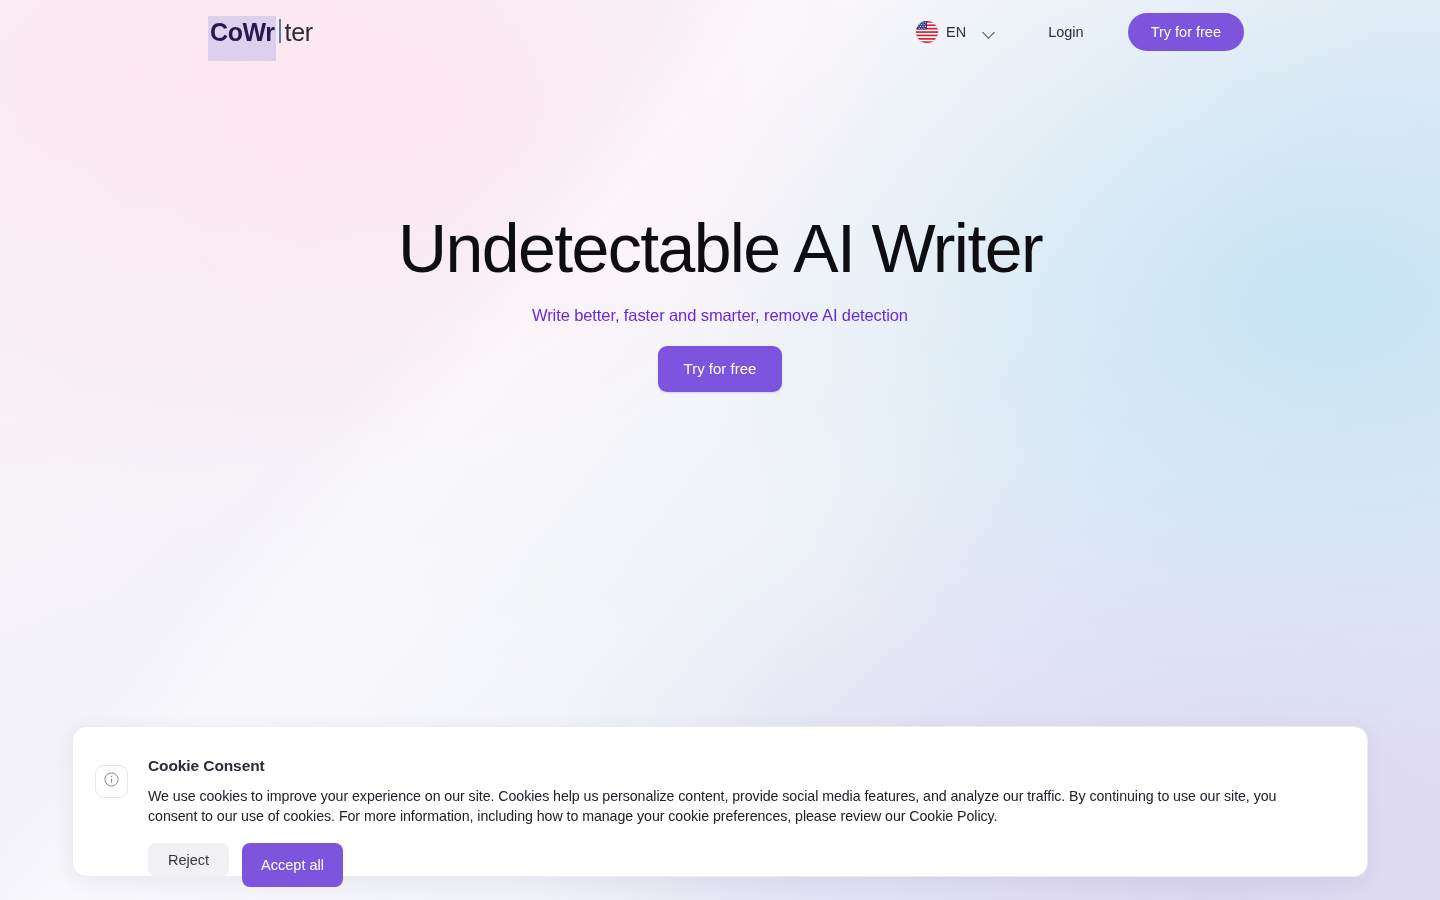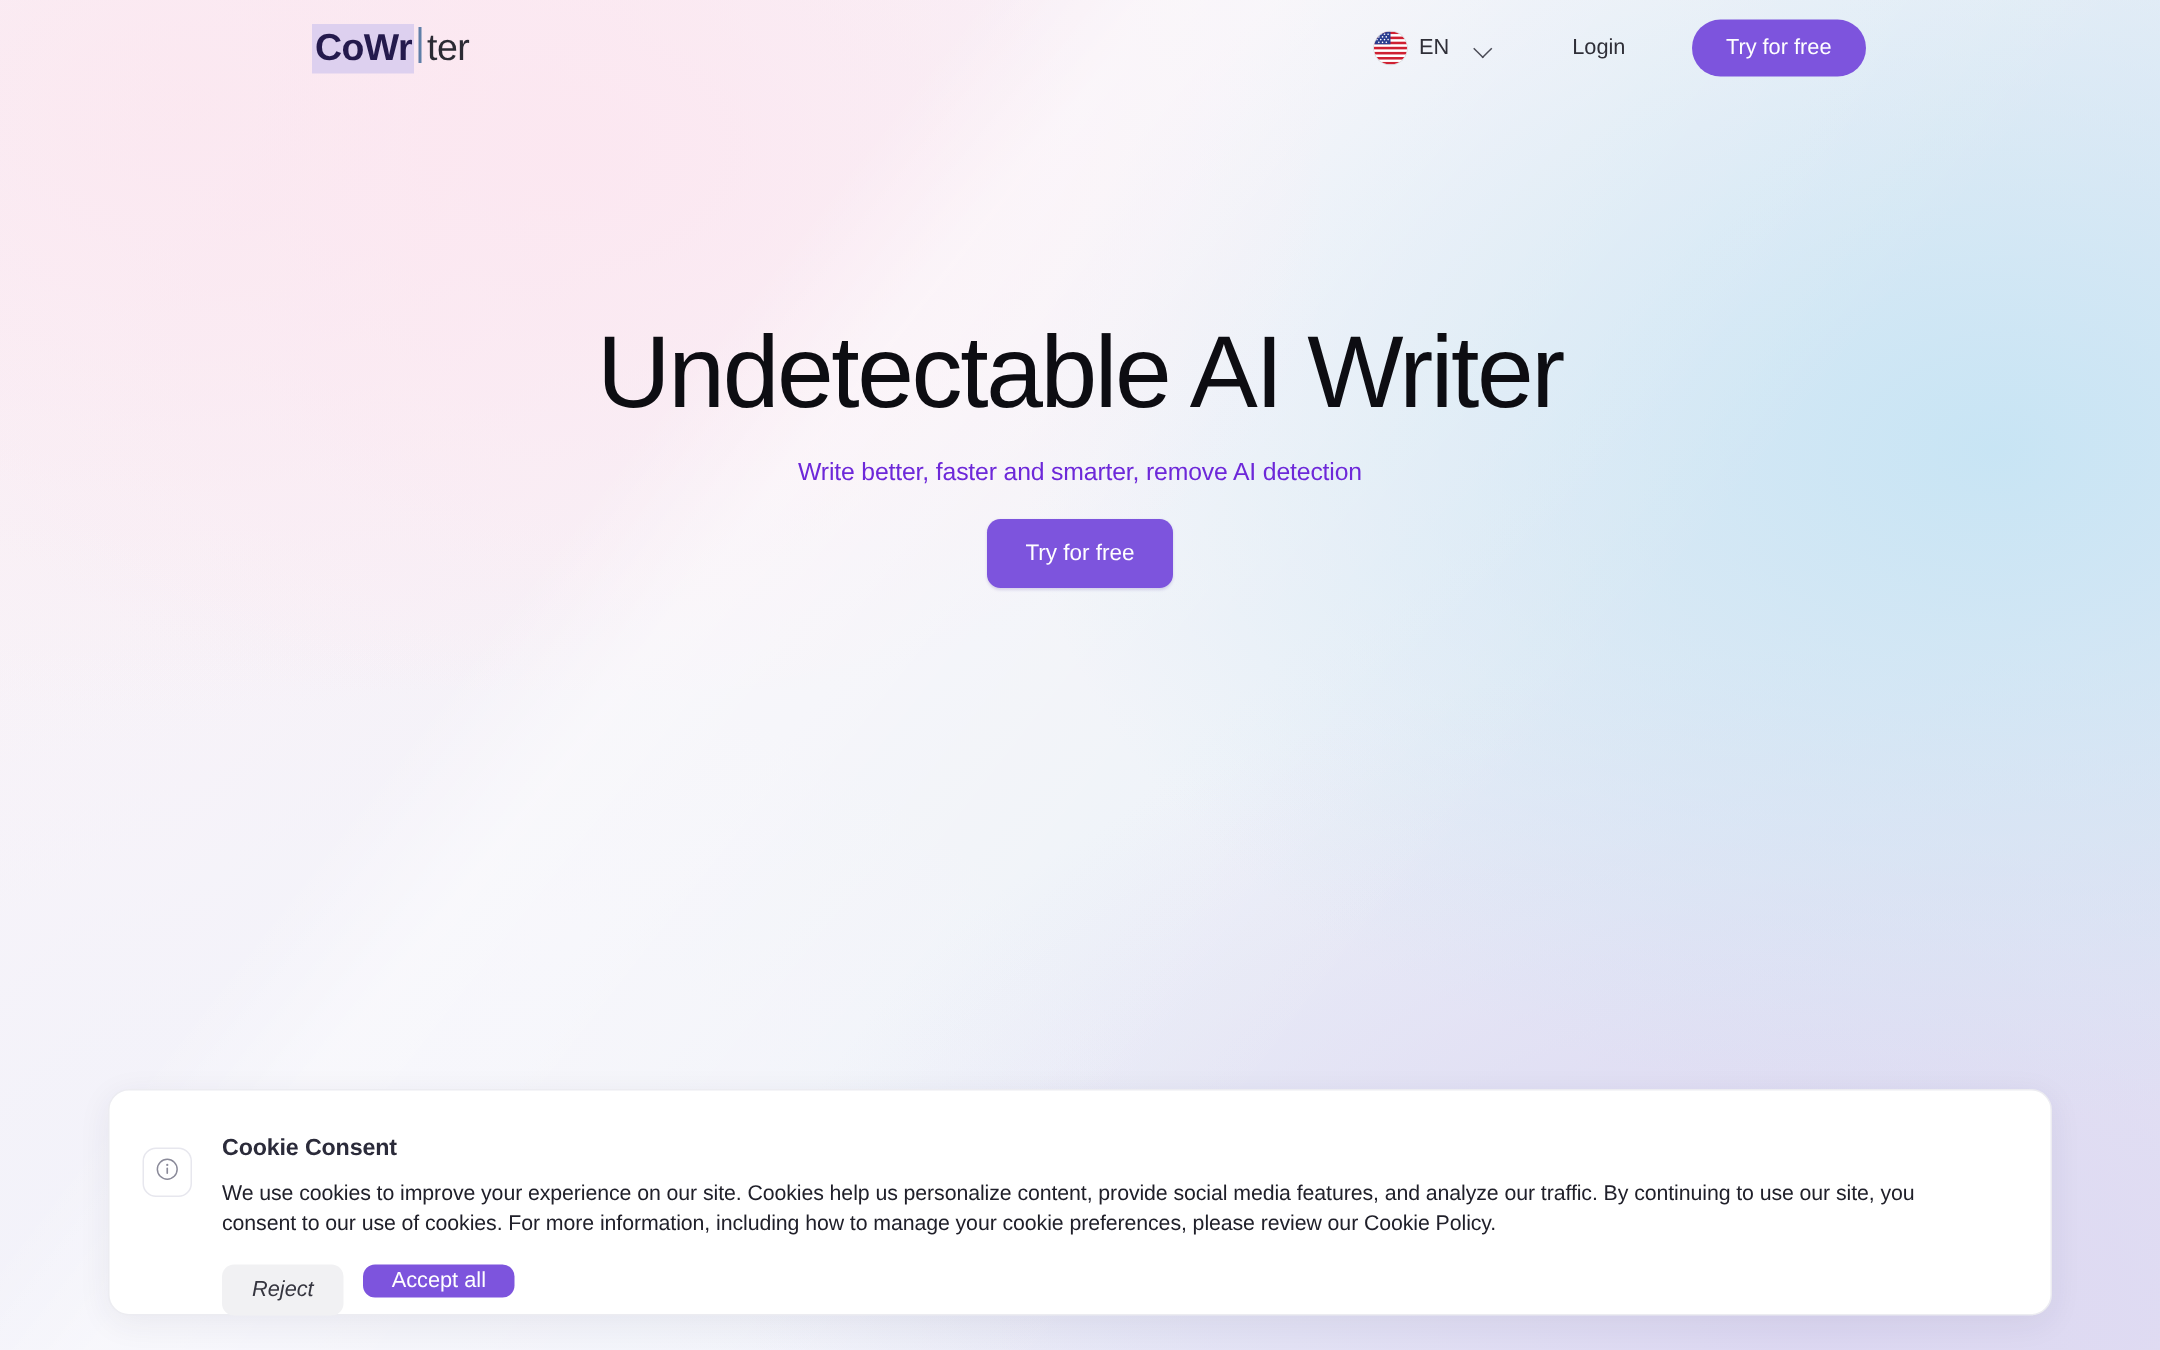--- a/index.html
+++ b/index.html
@@ -71,21 +71,21 @@
     cursor: pointer;
     user-select: none;
   }
   .logo-mark {
     font-size: 25px;
     font-weight: bold;
     color: #241a4d;
     letter-spacing: -0.4px;
     background: #ddd0ef;
     line-height: 30px;
-    padding: 1px 1px 2px 2px;
+    padding: 1px 1px 14px 2px;
   }
   .logo-caret {
     display: inline-block;
     width: 2px;
     height: 24px;
     background: #5f7fa8;
     margin: 0 4px 0 3px;
     position: relative;
     top: 2px;
   }
@@ -280,29 +280,28 @@
   .btn-reject {
     background: #f1f1f3;
     color: #35353f;
     font-size: 14.5px;
     border: none;
     border-radius: 8px;
     height: 34px;
     padding: 0 20px;
     cursor: pointer;
     font-family: inherit;
-    font-style: italic;
   }
   .btn-accept {
     background: #7d54dd;
     color: #ffffff;
     font-size: 14.5px;
     border: none;
     border-radius: 8px;
-    height: 22px;
+    height: 44px;
     padding: 0 19px;
     cursor: pointer;
     font-family: inherit;
   }
 </style>
 </head>
 <body>
 
 <div class="bg-root">
   <div class="bg-tint-tl"></div>

